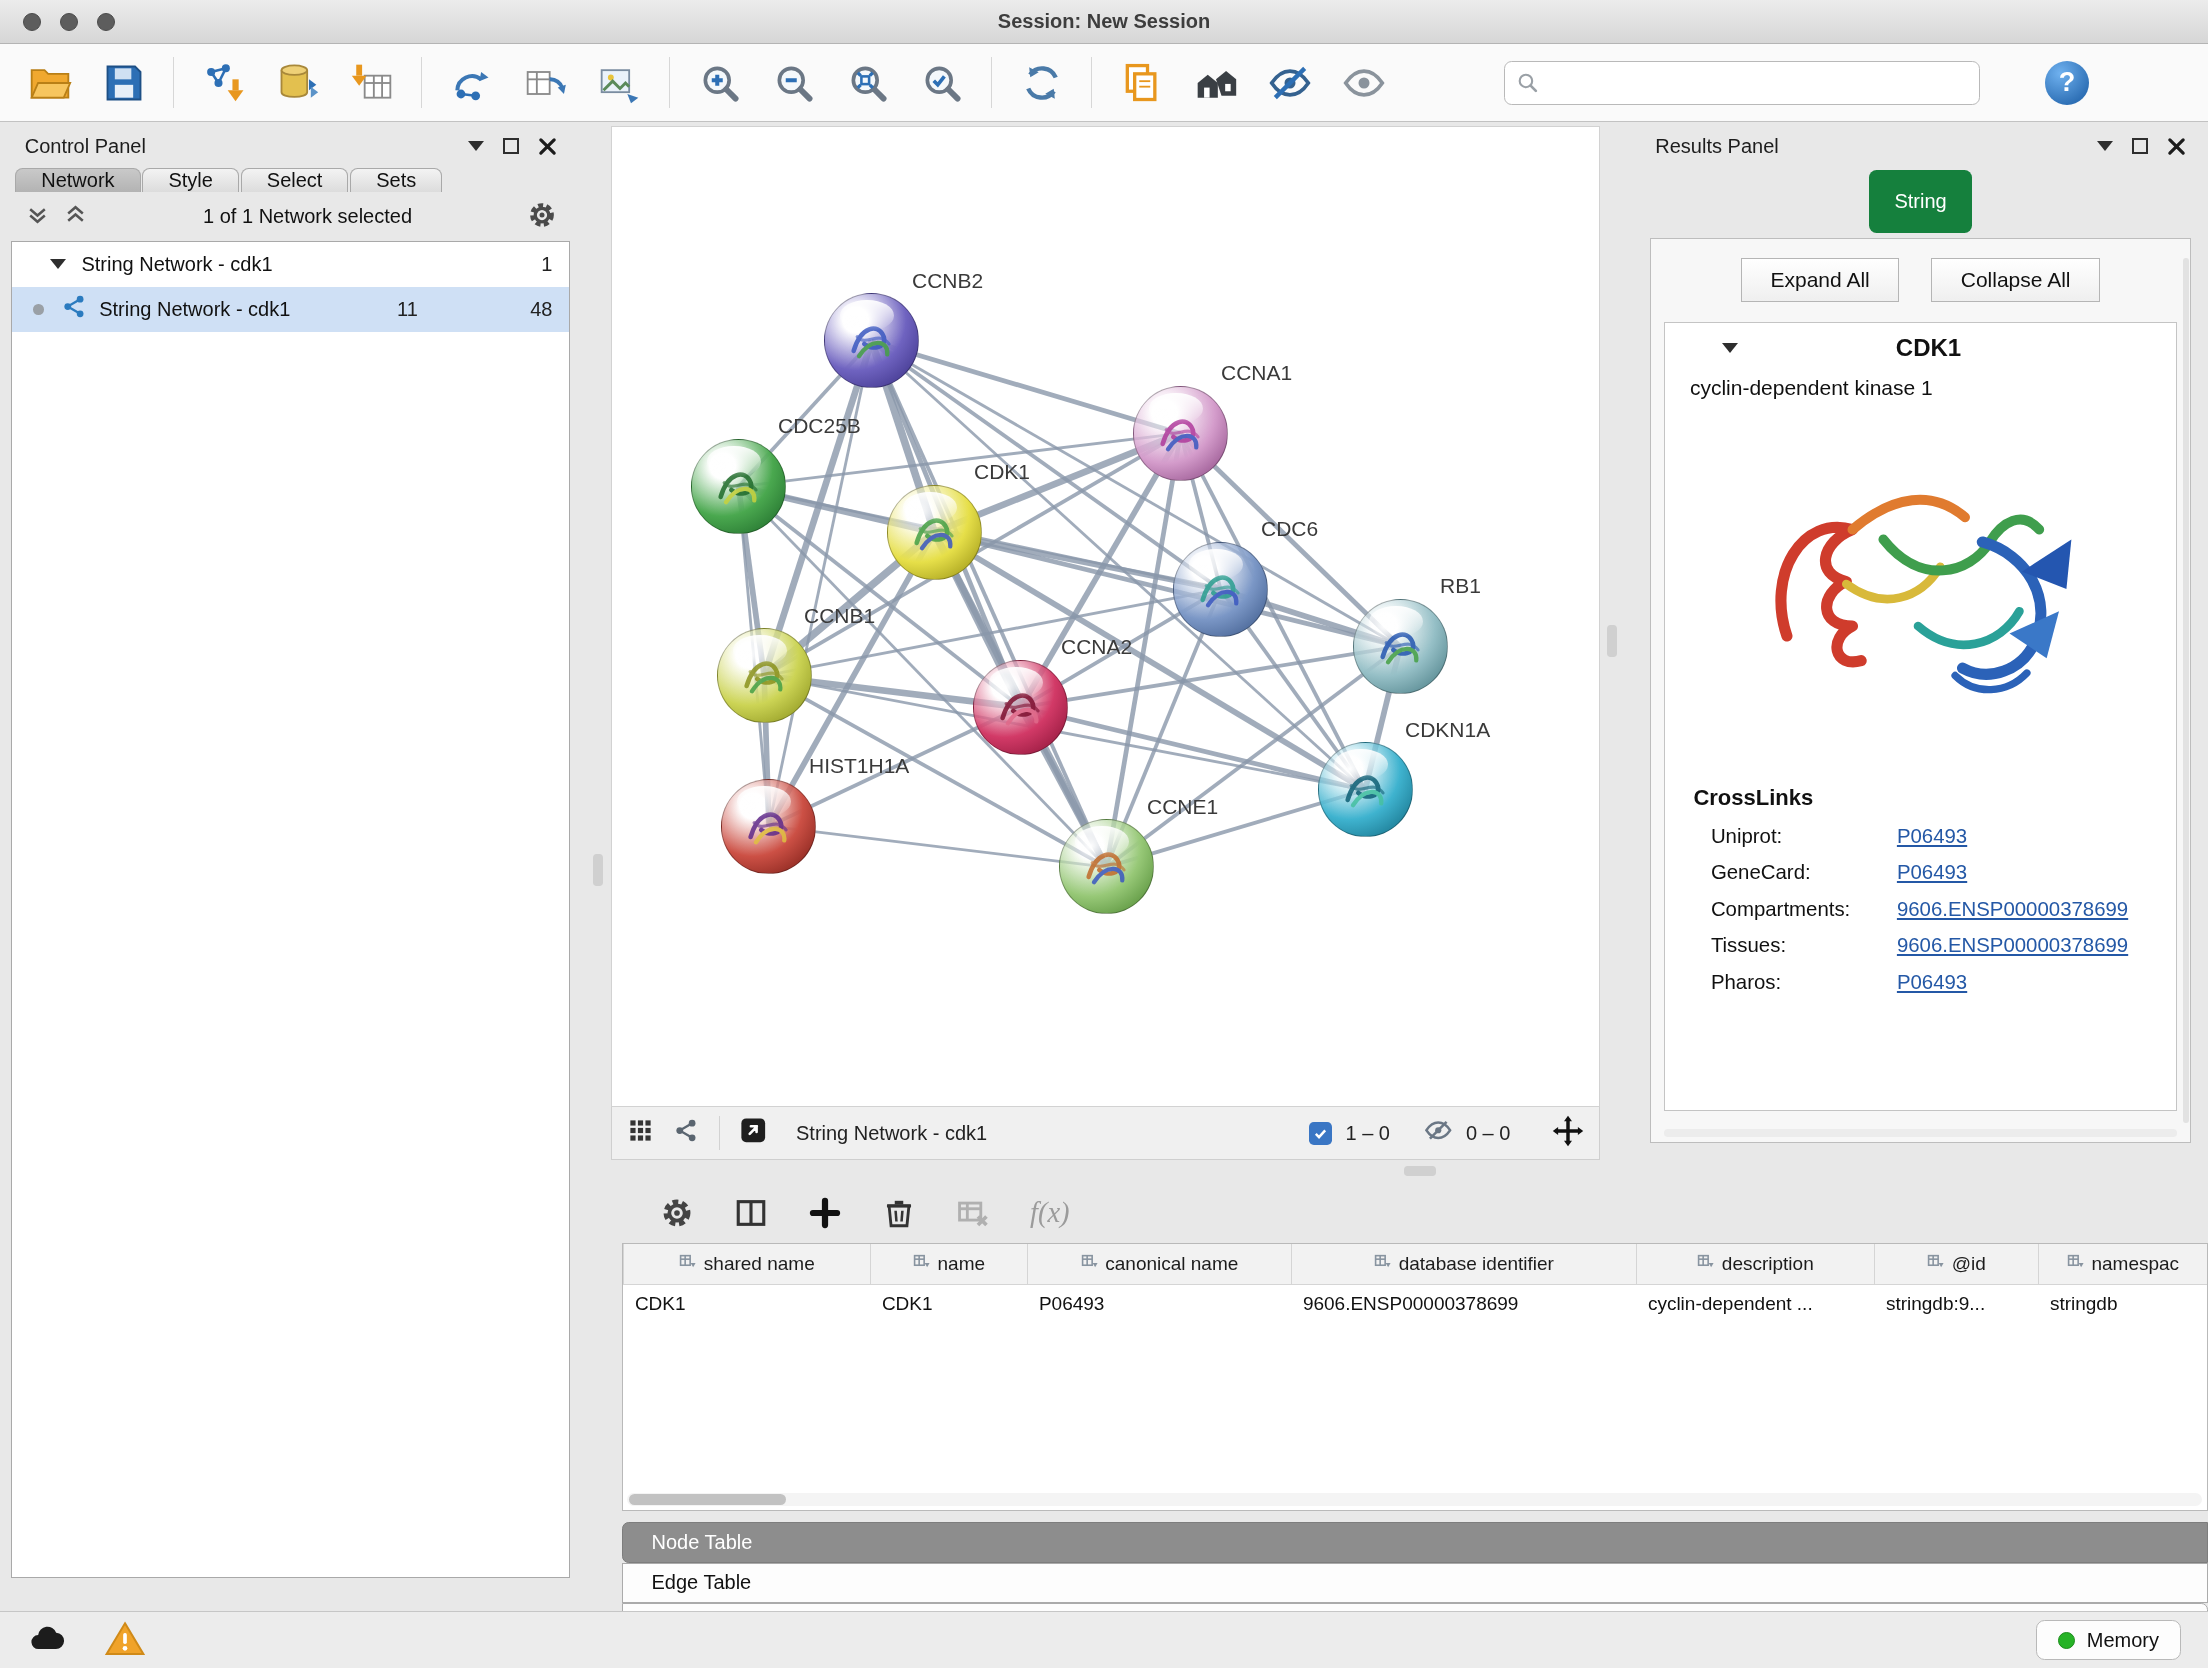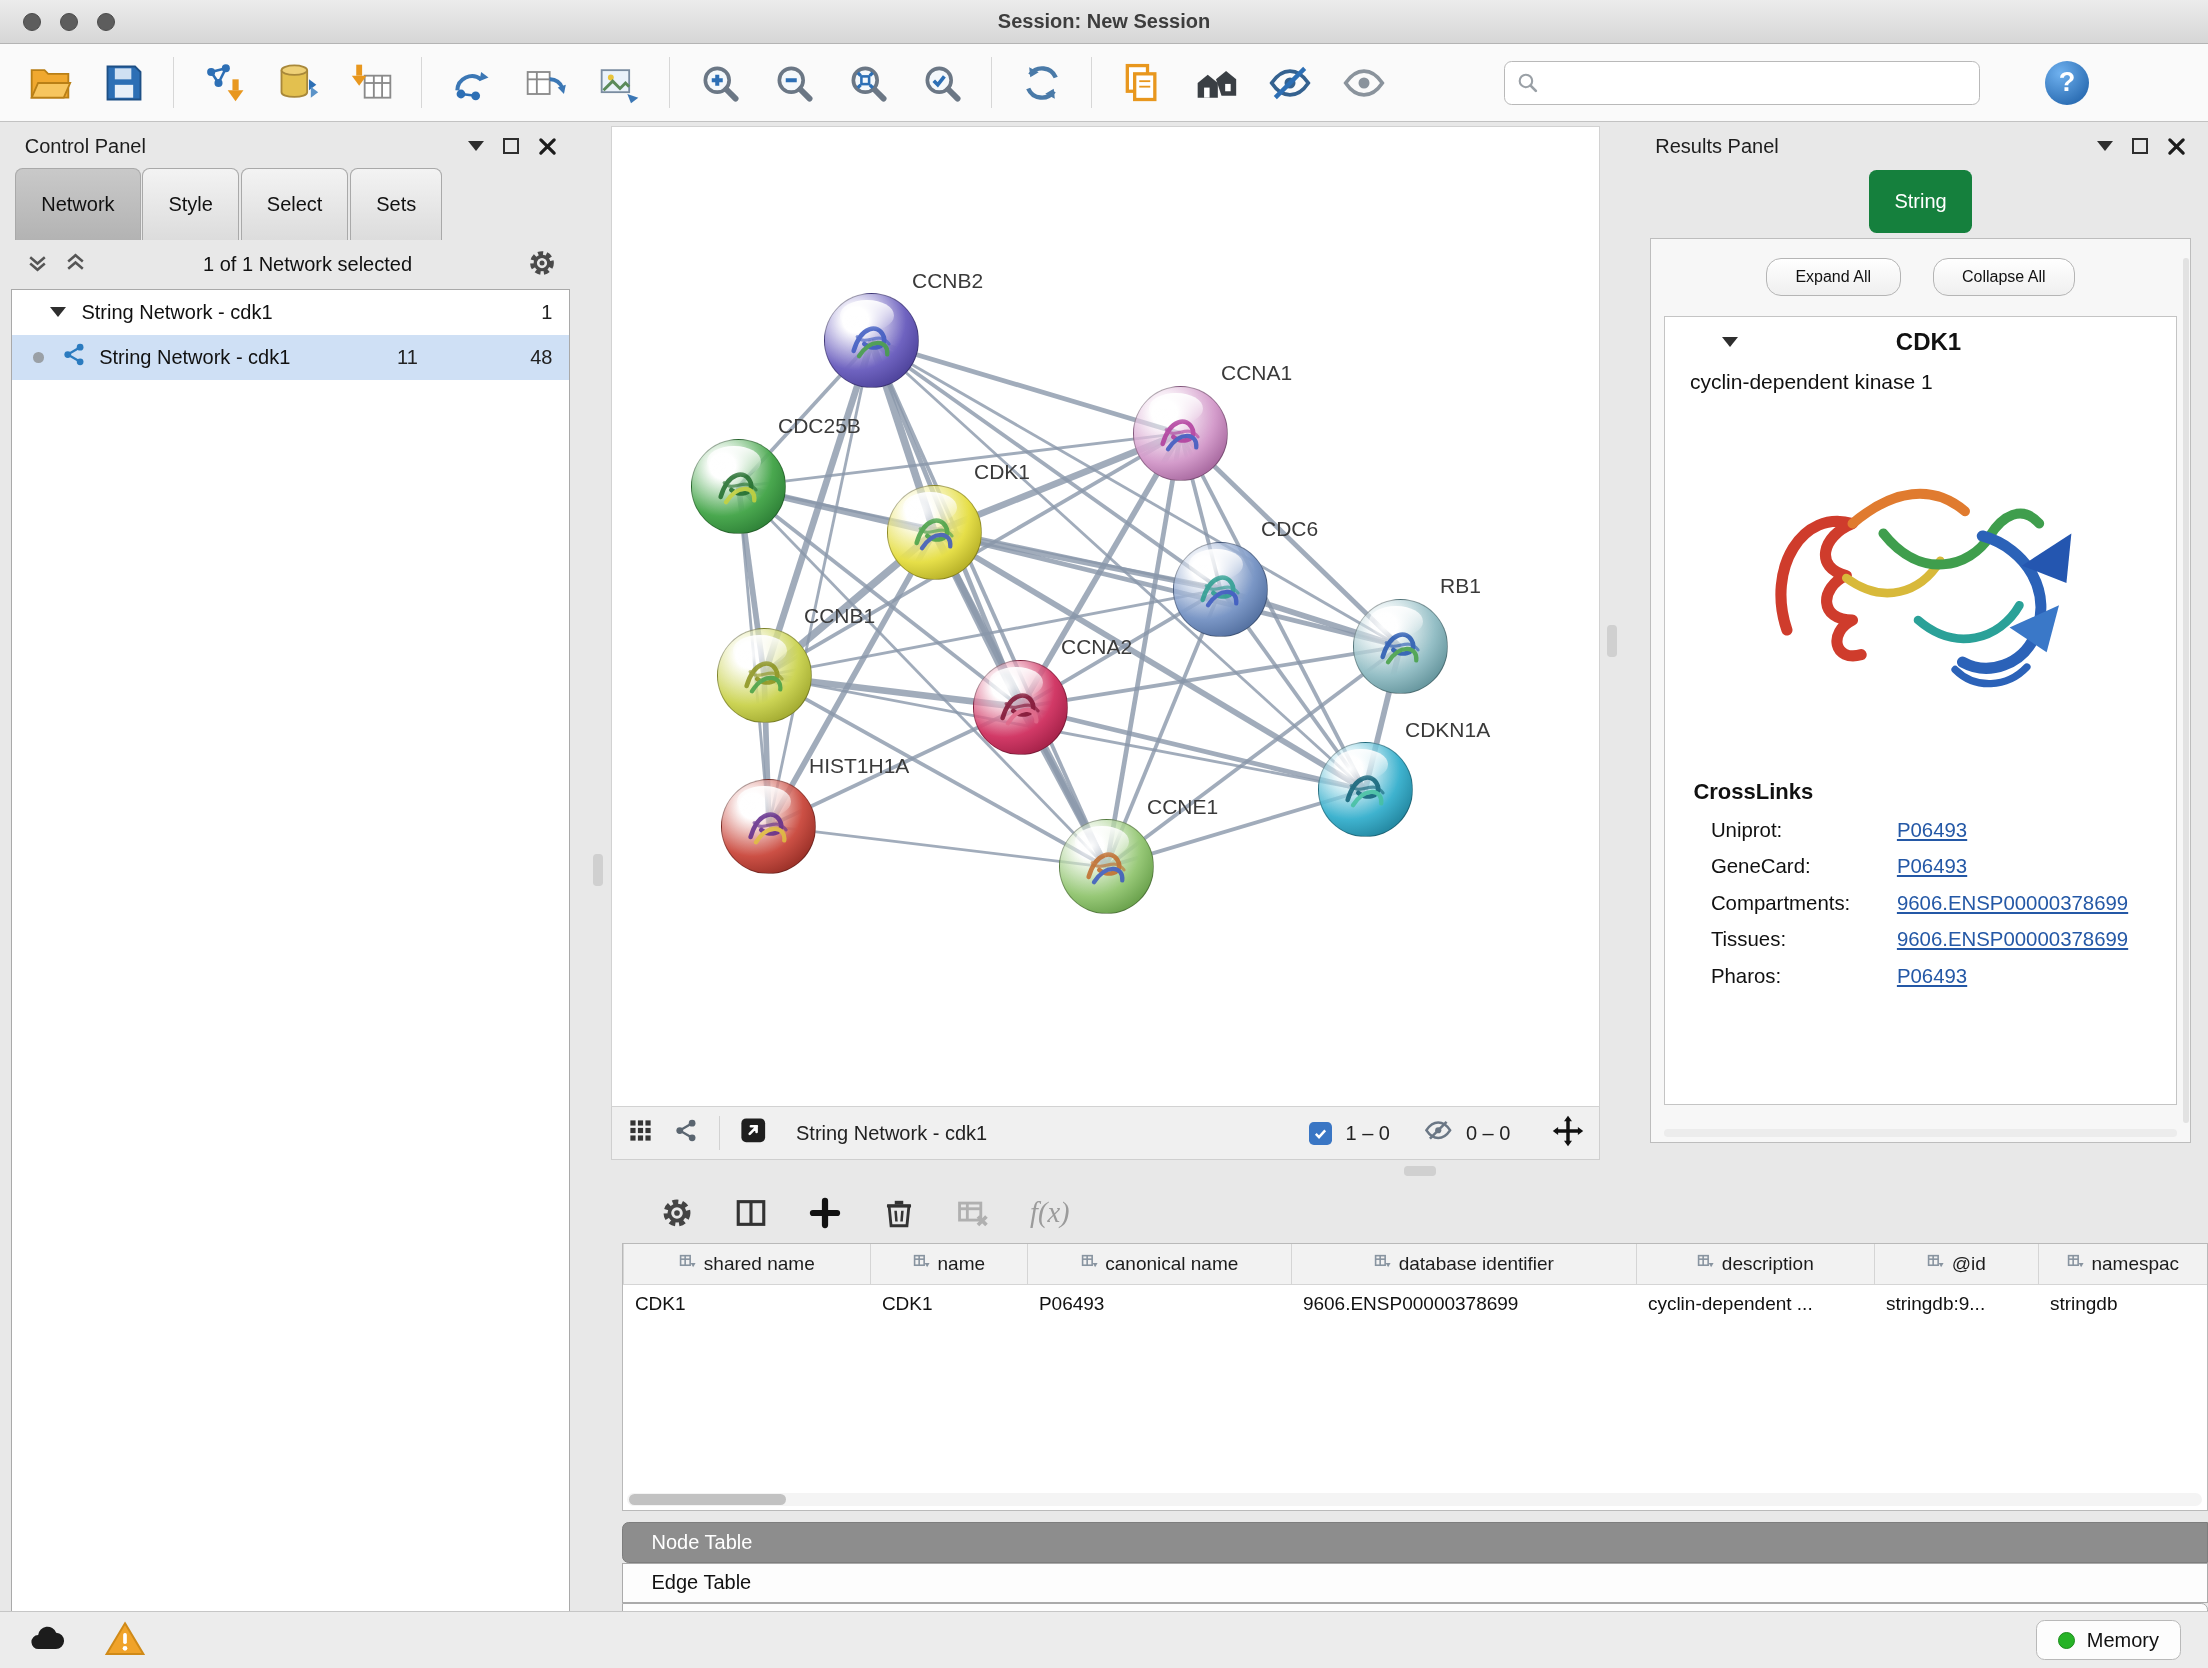--- a/index.html
+++ b/index.html
@@ -31,21 +31,21 @@
   
   .panel-header { display:flex; align-items:center; height:40px; padding:0 13.3px; font-size:20px; color:#1d1d1d; }
   .ph-icons { margin-left:auto; display:flex; align-items:center; gap:19px; }
   .tri-down { width:0; height:0; border-left:8.6px solid transparent; border-right:8.6px solid transparent; border-top:10.5px solid #2e2e2e; }
   .sq { width:16px; height:16px; border:2.4px solid #2e2e2e; }
   .xico svg { display:block; }
 
   
   .control-panel { position:absolute; left:11.4px; top:126px; width:559px; height:1480px; }
   .cp-tabs { display:flex; padding:0 3.8px; gap:1.9px; margin-top:1.9px; }
-  .cp-tab { padding:24px 25px; font-size:20px; border:1px solid #a9a9a9; border-bottom:none;
+  .cp-tab { padding:0 25px; font-size:20px; border:1px solid #a9a9a9; border-bottom:none;
     border-radius:7.6px 7.6px 0 0; background:linear-gradient(#f3f3f3,#dcdcdc); color:#111; }
   .cp-tab.active { background:linear-gradient(#c9c9c9,#b3b3b3); }
   .cp-subbar { display:flex; align-items:center; height:49px; padding:0 13.3px; }
   .cp-subbar .status { flex:1; text-align:center; font-size:20px; color:#111; }
   .tree-box { background:#fff; border:1px solid #a9a9a9; height:1337px; overflow:hidden; }
   .tree-row { display:flex; align-items:center; height:45px; font-size:20px; color:#111; padding:0 17px; }
   .tree-row .count { margin-left:auto; width:48px; text-align:right; color:#222; }
   .tree-row.child { background:#cfe0f5; padding-left:13.3px; }
   .tree-caret { width:0; height:0; border-left:8.6px solid transparent; border-right:8.6px solid transparent;
     border-top:10.5px solid #2e2e2e; margin:0 15px 0 21px; }
@@ -67,22 +67,22 @@
   .nsb-title { margin-left:9.5px; }
   .nsb-right { margin-left:auto; display:flex; align-items:center; gap:13.3px; }
   .checkbox { width:23px; height:23px; border-radius:4.8px; background:#3a76c4; display:flex; align-items:center; justify-content:center; }
 
   
   .results-panel { position:absolute; left:1642px; top:126px; width:557px; height:1025px; }
   .rp-tab-row { display:flex; justify-content:center; margin:3.8px 0 5.7px; }
   .rp-tab { background:#15803d; color:#fff; font-size:20px; padding:20px 25px; border-radius:7.6px; }
   .rp-box { margin:0 7.6px; border:1px solid #bdbdbd; background:#f7f7f7; height:905px; position:relative; }
   .rp-buttons { display:flex; justify-content:center; gap:32px; padding:19px 0 17px; }
-  .rp-btn { background:linear-gradient(#ffffff,#efefef); border:1px solid #b5b5b5; border-radius:15px;
-    font-size:16px; color:#111; padding:8.6px 28.5px; }
+  .rp-btn { background:linear-gradient(#ffffff,#efefef); border:1px solid #b5b5b5; border-radius:0;
+    font-size:21px; color:#111; padding:8.6px 28.5px; }
   .rp-section { margin:3.8px 13.3px; border:1px solid #c4c4c4; background:#fff; height:789px; overflow:hidden; }
   .rp-sec-head { display:flex; align-items:center; height:49px; }
   .rp-sec-head .tri-down { margin-left:57px; }
   .rp-gene { flex:1; text-align:center; font-size:24px; font-weight:bold; color:#111; margin-right:57px; }
   .rp-desc { font-size:21px; color:#111; padding:3.8px 0 0 25px; }
   .rp-protein { display:flex; justify-content:center; padding:25px 0 9.5px; }
   .rp-crosslinks-title { font-size:22px; font-weight:bold; color:#111; padding:27px 0 7.6px 28.5px; }
   .cl-row { display:flex; font-size:20.4px; padding:6.7px 0 6.7px 46px; }
   .cl-label { width:186px; color:#111; }
   .cl-value { color:#2458a6; text-decoration:underline; }

